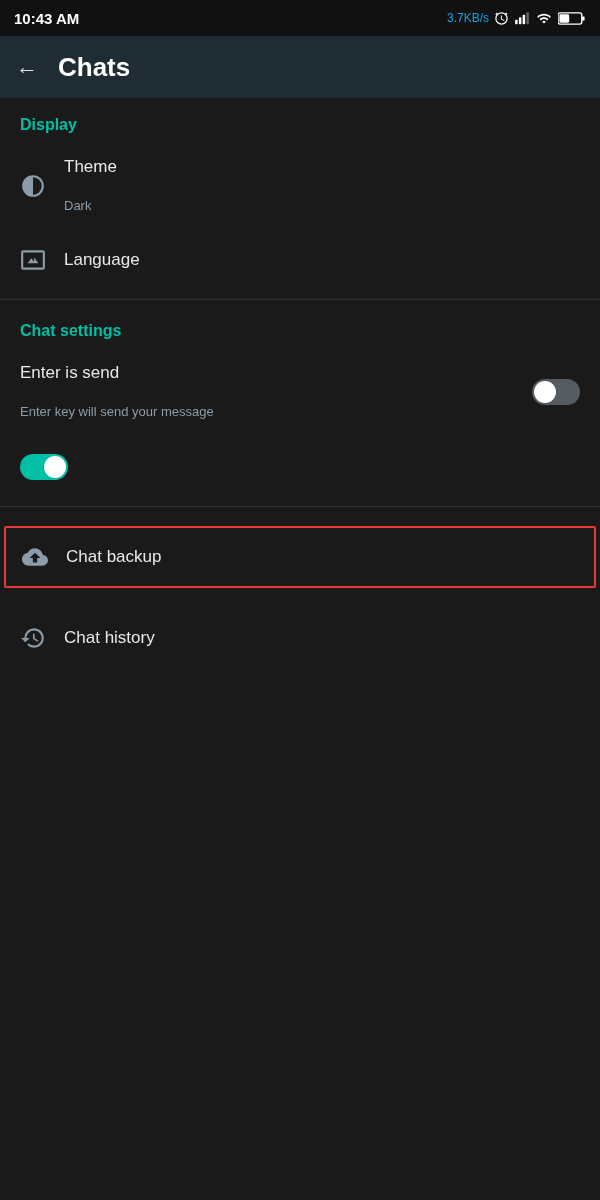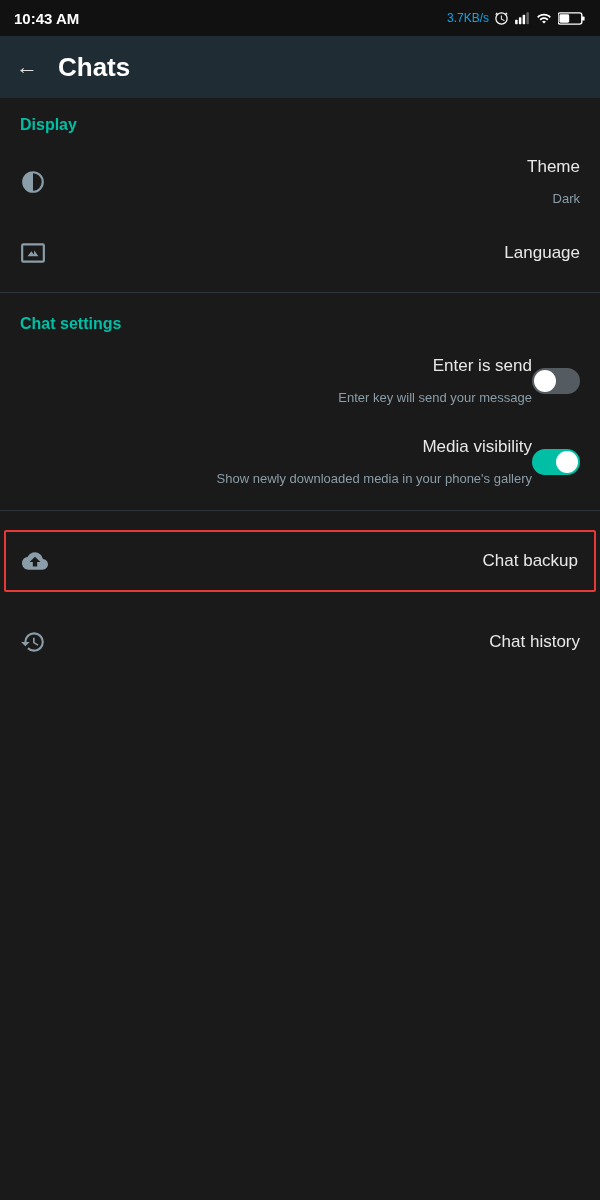--- a/index.html
+++ b/index.html
@@ -94,32 +94,31 @@
     }
 
     .setting-icon svg {
       width: 26px;
       height: 26px;
       fill: #8a9da8;
     }
 
     .setting-text {
       flex: 1;
-      text-align: right;
     }
     .setting-title {
       color: #e8e8e8;
       font-size: 17px;
       font-weight: 400;
       line-height: 1.3;
     }
     .setting-subtitle {
       color: #8a9da8;
       font-size: 13px;
-      margin-top: 12px;
+      margin-top: 19px;
       line-height: 1.4;
     }
 
     
     .toggle-container {
       display: flex;
       align-items: center;
     }
     .toggle {
       position: relative;
@@ -243,24 +242,20 @@
         <div class="setting-subtitle">Enter key will send your message</div>
       </div>
       <div class="toggle-container">
         <div class="toggle off">
           <div class="toggle-knob"></div>
         </div>
       </div>
     </div>
 
     <div class="setting-item">
-      <div class="setting-text">
-        <div class="setting-title">Media visibility</div>
-        <div class="setting-subtitle">Show newly downloaded media in your phone's gallery</div>
-      </div>
       <div class="toggle-container">
         <div class="toggle on">
           <div class="toggle-knob"></div>
         </div>
       </div>
     </div>
 
 
   </div>
 

